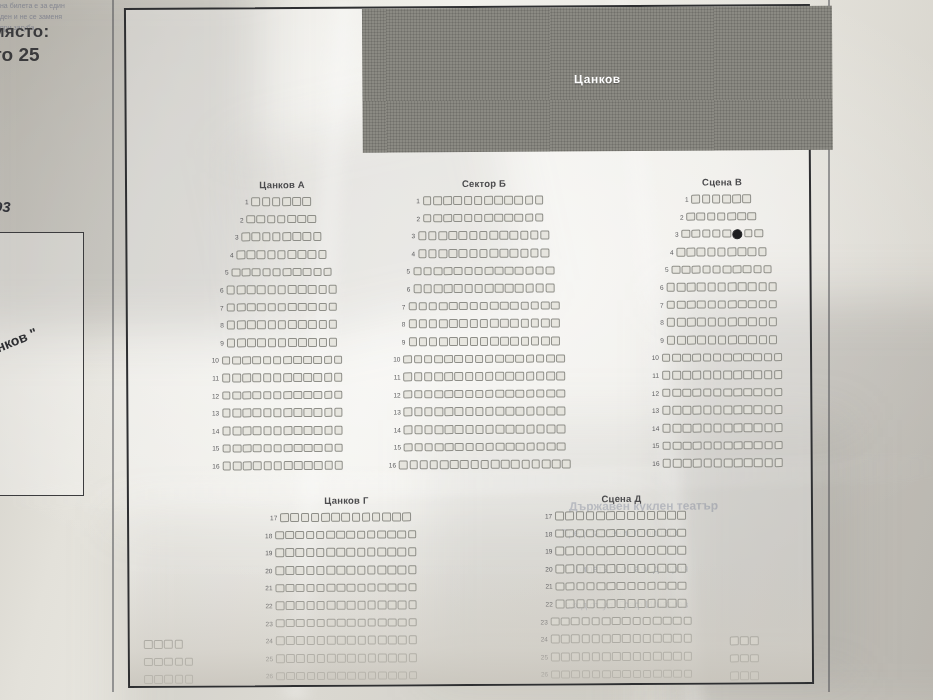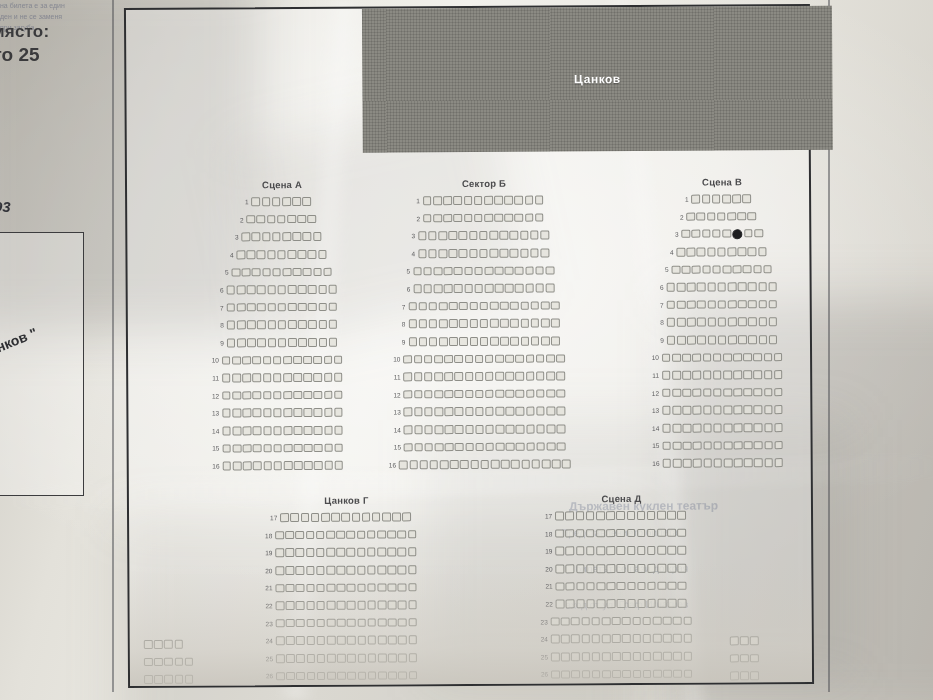--- a/index.html
+++ b/index.html
@@ -217,21 +217,21 @@
     <div class="stage">
       <span class="stage-label">Цанков</span>
     </div>
 
     <div class="ghost-text g1">Държавен куклен театър</div>
     <div class="ghost-text g2">Представлението билета</div>
     <div class="ghost-text g3">билетът се пази до края</div>
     <div class="ghost-text g4">вход от ул. Граф Игнатиев</div>
 
     <div class="sector" id="sector-a" style="left:80px; top:186px; width:150px;">
-      <div class="sector-title">Сцена А</div>
+      <div class="sector-title">Цанков А</div>
     <div class="row" style="top: 0px; left: 44.4px;">
           <span class="row-num">1</span>
           <div class="seats">
             <div class="seat"></div>
             <div class="seat"></div>
             <div class="seat"></div>
             <div class="seat"></div>
             <div class="seat"></div>
             <div class="seat"></div>
           </div>

